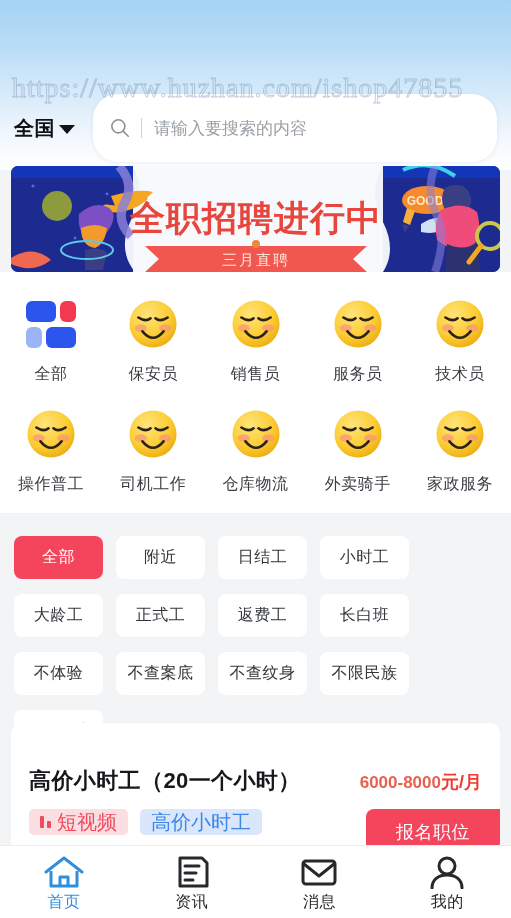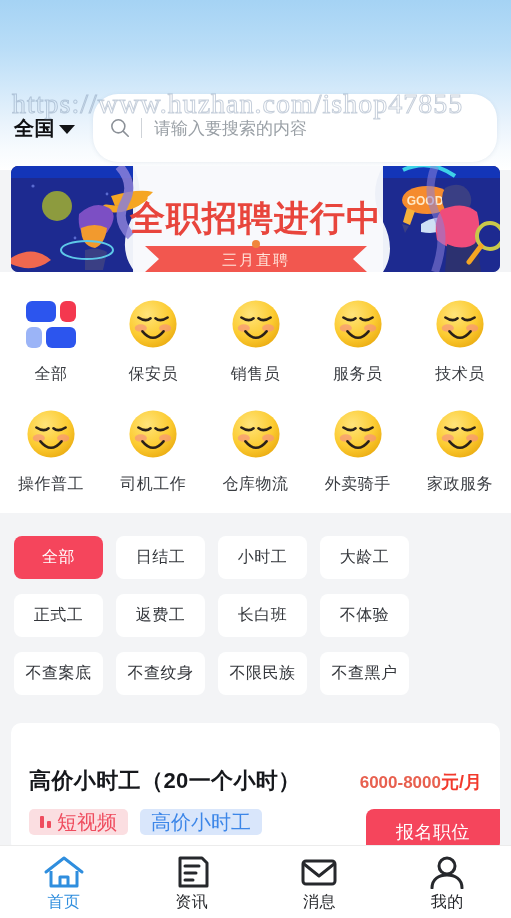--- a/index.html
+++ b/index.html
@@ -296,21 +296,21 @@
     font-size: 16px;
     color: #26282c;
     letter-spacing: .5px;
   }
   .tab.active .tab-label { color: #2f8ede; }
 
   
   .watermark {
     position: absolute;
     left: 12px;
-    top: 88px;
+    top: 72px;
     width: 490px;
     font-family: "Liberation Serif", "DejaVu Serif", serif;
     font-size: 28px;
     letter-spacing: 1px;
     color: transparent;
     -webkit-text-stroke: 1px rgba(120,140,170,.42);
     white-space: nowrap;
     pointer-events: none;
     z-index: 40;
   }
@@ -539,20 +539,21 @@
           </svg>
         </div>
         <span class="cat-label">家政服务</span>
       </div>
     </div>
 
   </div>
 
   <div class="filters">
     <div class="chip active">全部</div>
+    <div class="chip">附近</div>
     <div class="chip">日结工</div>
     <div class="chip">小时工</div>
     <div class="chip">大龄工</div>
     <div class="chip">正式工</div>
     <div class="chip">返费工</div>
     <div class="chip">长白班</div>
     <div class="chip">不体验</div>
     <div class="chip">不查案底</div>
     <div class="chip">不查纹身</div>
     <div class="chip">不限民族</div>

